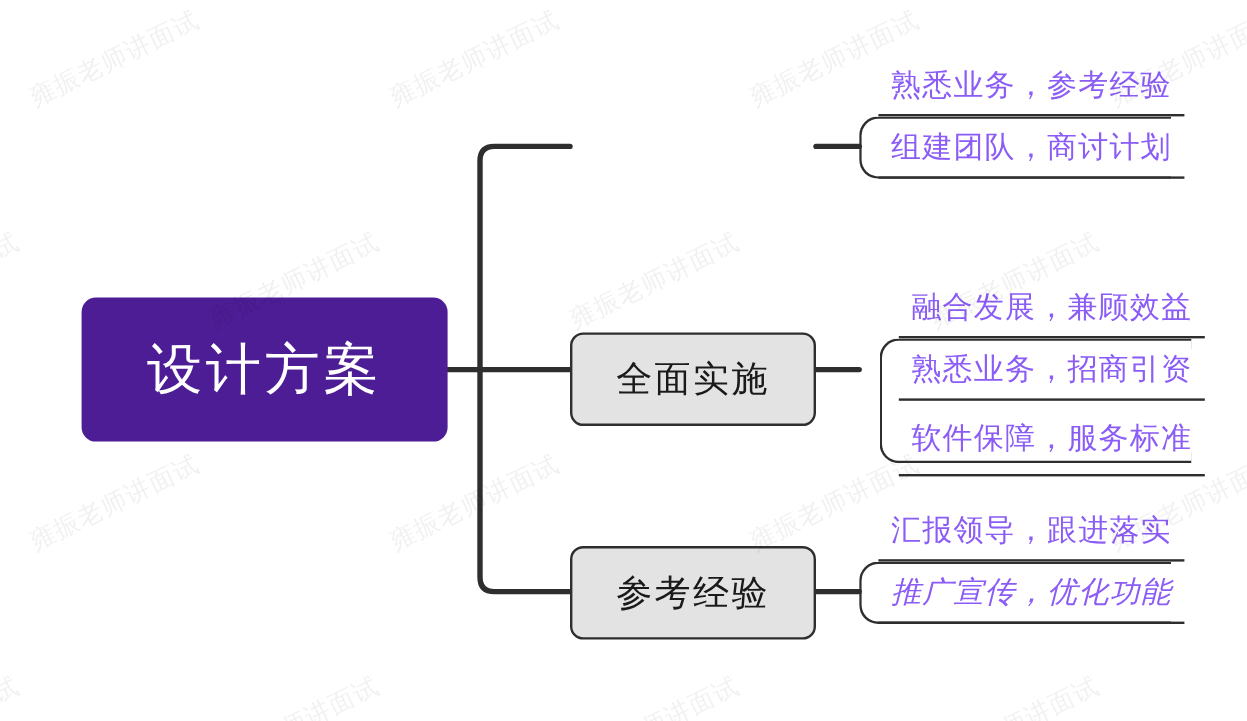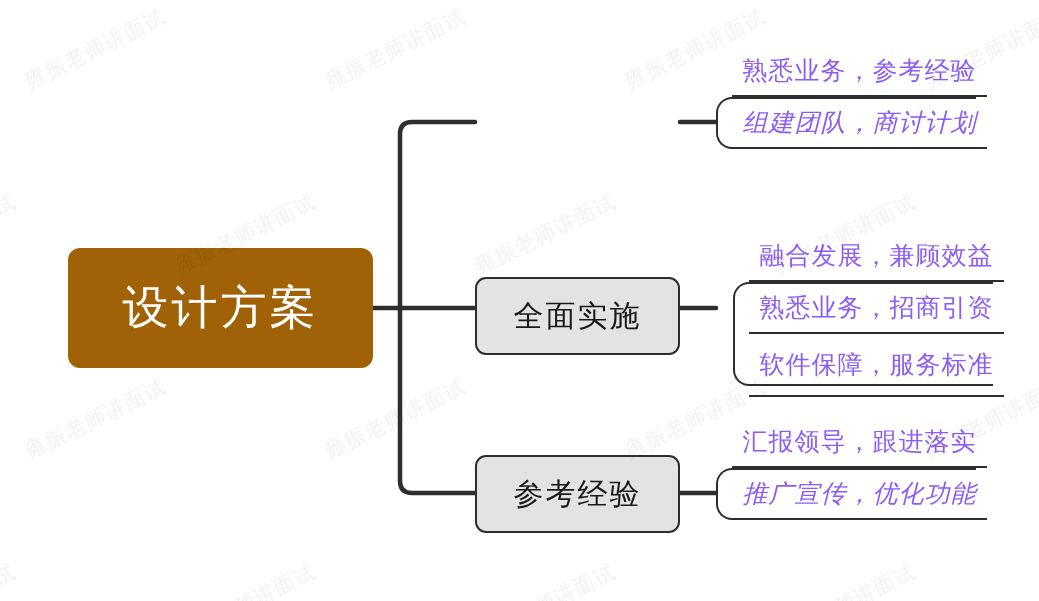--- a/index.html
+++ b/index.html
@@ -49,21 +49,21 @@
   
   .node {
     position: absolute;
     box-sizing: border-box;
     display: flex;
     align-items: center;
     justify-content: center;
     z-index: 3;
   }
   .root-node {
-    background: #a16207;
+    background: #4c1d95;
     border-radius: 12px;
     color: #ffffff;
     font-size: 46px;
     letter-spacing: 3px;
   }
   .branch-node {
     background: #E3E3E3;
     border: 2.5px solid #2E2E2E;
     border-radius: 11px;
     color: #1A1A1A;
@@ -131,21 +131,21 @@
     <span>全面实施</span>
   </div>
 
   <div class="node branch-node" style="left:475px; top:455px; width:205px; height:78px;">
     <span>参考经验</span>
   </div>
 
   <div class="leaf-group" style="left:716px; top:97px; width:260px; height:52px;">
     <div class="leaf-bracket"></div>
     <div class="leaf-item" style="left:16px; top:-52px; width:255px; height:52px;">熟悉业务，参考经验</div>
-    <div class="leaf-item" style="left:16px; top:0px; width:255px; height:52px;font-style:italic;">组建团队，商讨计划</div>
+    <div class="leaf-item" style="left:16px; top:0px; width:255px; height:52px;">组建团队，商讨计划</div>
   </div>
 
   <div class="leaf-group" style="left:716px; top:282px; width:260px; height:52px;margin-left:17px;">
     <div class="leaf-bracket" style="height:104px;"></div>
     <div class="leaf-item" style="left:16px; top:-52px; width:255px; height:52px;">融合发展，兼顾效益</div>
     <div class="leaf-item" style="left:16px; top:0px; width:255px; height:52px;">熟悉业务，招商引资</div>
     <div class="leaf-item" style="left:16px; top:52px; width:255px; height:63px;">软件保障，服务标准</div>
   </div>
 
   <div class="leaf-group" style="left:716px; top:468px; width:260px; height:52px;">

